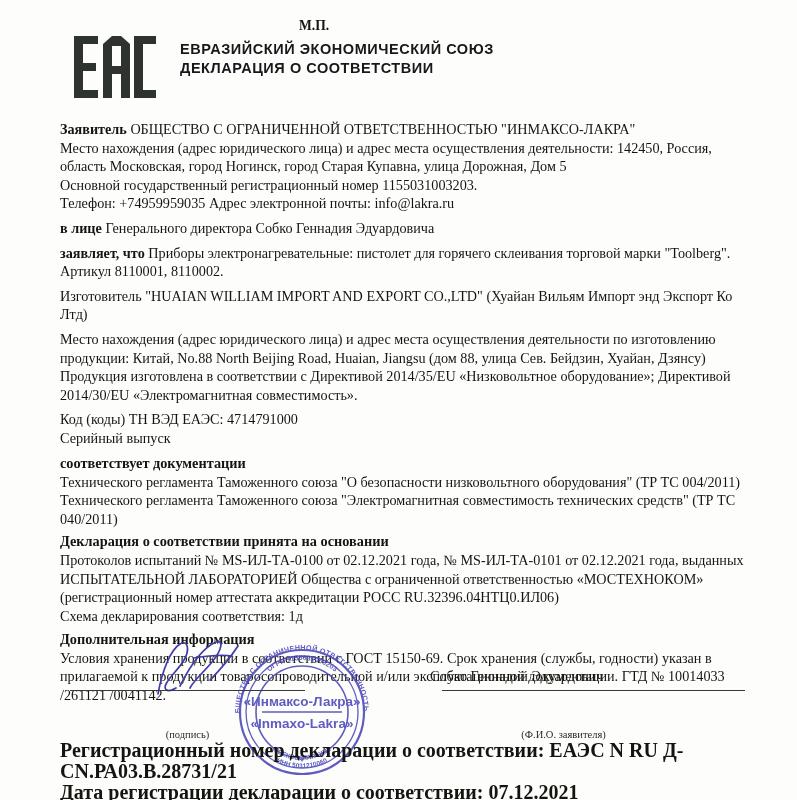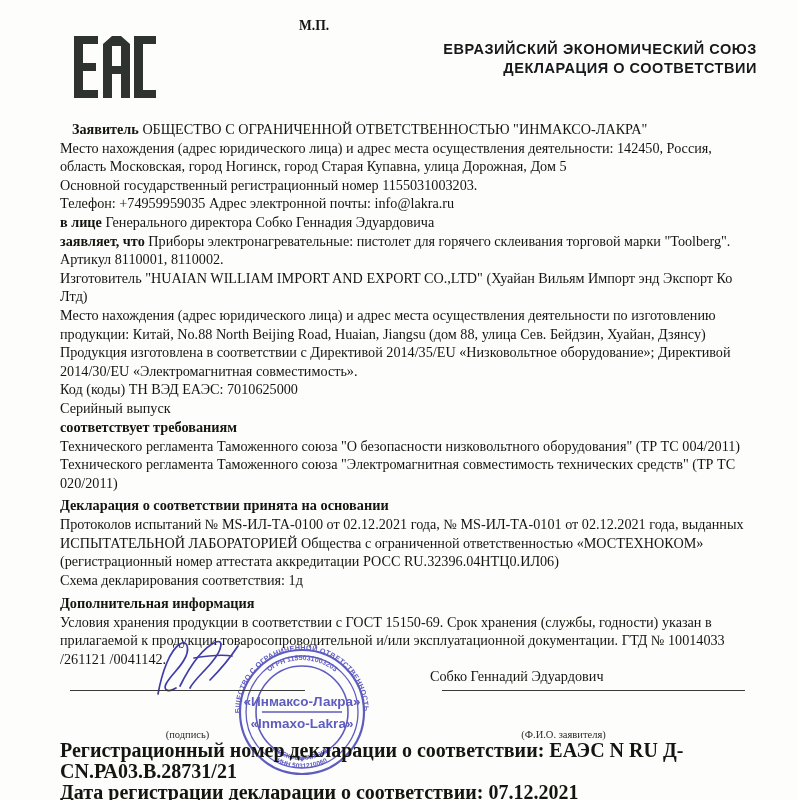--- a/index.html
+++ b/index.html
@@ -39,21 +39,21 @@
     height: 66px;
     color: #2f3330;
   }
   .eac-mark svg { display: block; width: 100%; height: 100%; }
 
   .header-titles {
     position: absolute;
     left: 180px;
     right: 40px;
     top: 10px;
-    text-align: right;
+    text-align: left;
     font-family: "Liberation Sans", "DejaVu Sans", sans-serif;
     font-weight: bold;
     font-size: 14.5px;
     letter-spacing: 0.55px;
     line-height: 19px;
     color: #16181a;
   }
 
   
   .body {
@@ -62,22 +62,22 @@
     right: 52px;
     top: 120px;
   }
   .line {
     font-size: 14.2px;
     line-height: 18.6px;
     text-align: left;
     margin: 0;
     color: #15150f;
   }
-  .block { margin-bottom: 0px; margin-left: 12px; }
-  .gap-sm { }
+  .block { margin-bottom: 0px; }
+  .gap-sm { margin-top: 6px; }
   .gap-md { margin-top: 4px; }
   .lbl { font-weight: bold; }
   .heading {
     font-weight: bold;
     font-size: 14.3px;
     line-height: 19px;
   }
 
   
   .validity {
@@ -225,26 +225,26 @@
     <p class="line gap-sm">
       <span class="lbl">заявляет, что</span>
       <span>Приборы электронагревательные: пистолет для горячего склеивания торговой марки "Toolberg". Артикул 8110001, 8110002.</span>
     </p>
     <p class="line gap-sm">
       <span>Изготовитель</span>
       <span>"HUAIAN WILLIAM IMPORT AND EXPORT CO.,LTD" (Хуайан Вильям Импорт энд Экспорт Ко Лтд)</span>
     </p>
     <p class="line gap-sm">Место нахождения (адрес юридического лица) и адрес места осуществления деятельности по изготовлению продукции: Китай, No.88 North Beijing Road, Huaian, Jiangsu (дом 88, улица Сев. Бейдзин, Хуайан, Дзянсу)</p>
     <p class="line">Продукция изготовлена в соответствии с Директивой 2014/35/EU «Низковольтное оборудование»; Директивой 2014/30/EU «Электромагнитная совместимость».</p>
-    <p class="line gap-sm">Код (коды) ТН ВЭД ЕАЭС: 7010625000</p>
+    <p class="line gap-sm">Код (коды) ТН ВЭД ЕАЭС: 4714791000</p>
     <p class="line">Серийный выпуск</p>
 
-    <p class="line heading gap-sm">соответствует требованиям</p>
+    <p class="line heading gap-sm">соответствует документации</p>
     <p class="line">Технического регламента Таможенного союза "О безопасности низковольтного оборудования" (ТР ТС 004/2011)</p>
-    <p class="line">Технического регламента Таможенного союза "Электромагнитная совместимость технических средств" (ТР ТС 020/2011)</p>
+    <p class="line">Технического регламента Таможенного союза "Электромагнитная совместимость технических средств" (ТР ТС 040/2011)</p>
 
     <p class="line heading gap-md">Декларация о соответствии принята на основании</p>
     <p class="line">Протоколов испытаний № MS-ИЛ-ТА-0100 от 02.12.2021 года, № MS-ИЛ-ТА-0101 от 02.12.2021 года, выданных ИСПЫТАТЕЛЬНОЙ ЛАБОРАТОРИЕЙ Общества с ограниченной ответственностью «МОСТЕХНОКОМ» (регистрационный номер аттестата аккредитации РОСС RU.32396.04НТЦ0.ИЛ06)</p>
     <p class="line">Схема декларирования соответствия: 1д</p>
 
     <p class="line heading gap-md">Дополнительная информация</p>
     <p class="line">Условия хранения продукции в соответствии с ГОСТ 15150-69. Срок хранения (службы, годности) указан в прилагаемой к продукции товаросопроводительной и/или эксплуатационной документации. ГТД № 10014033 /261121 /0041142.</p>
   </div>
 
 

